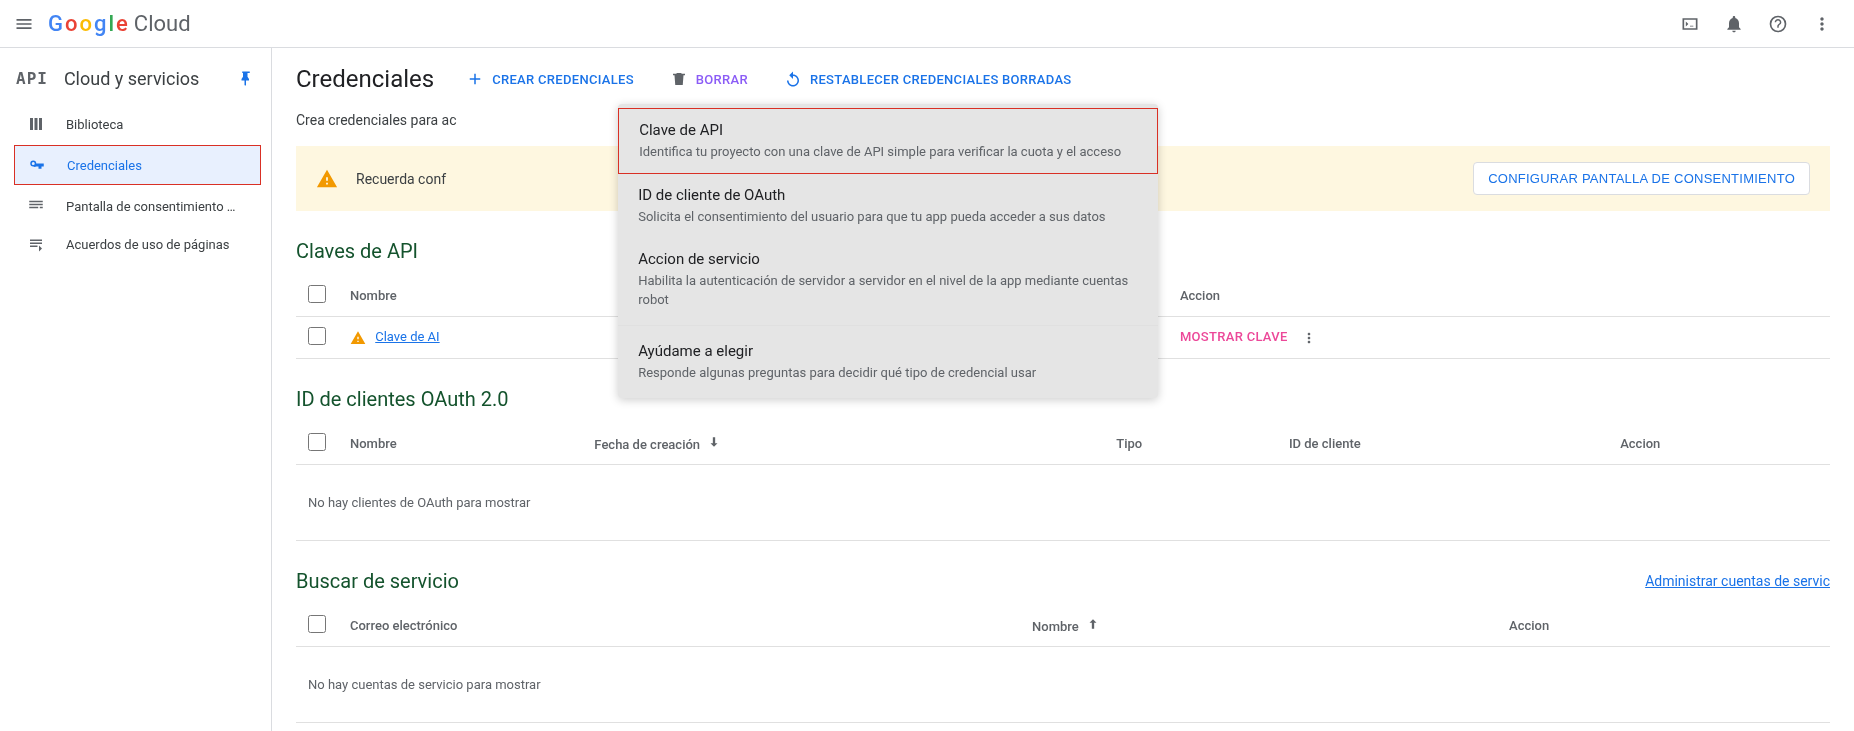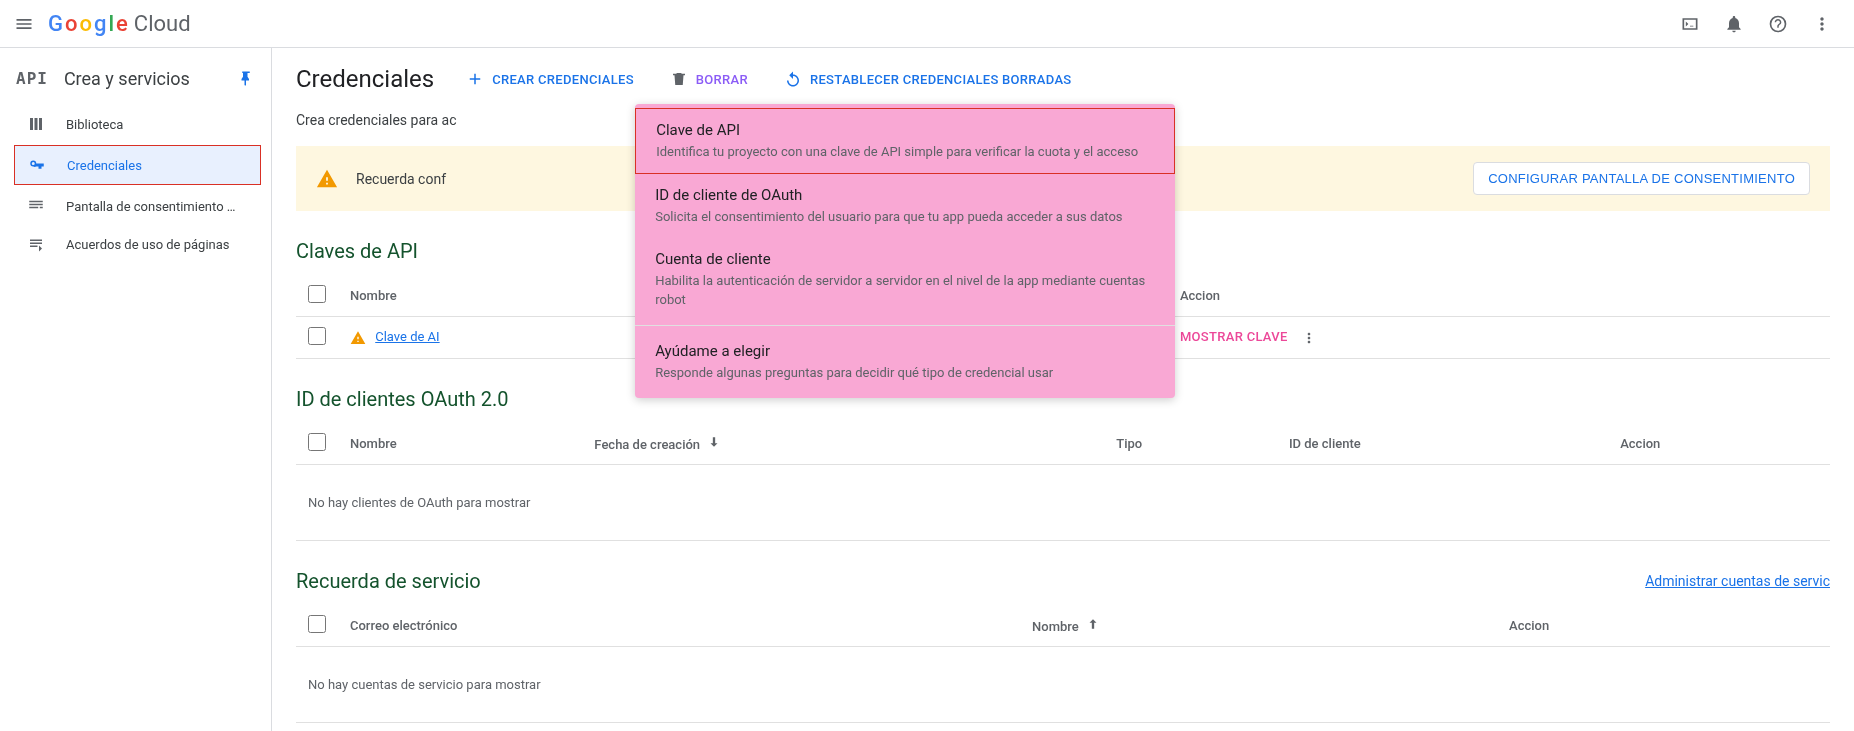--- a/index.html
+++ b/index.html
@@ -47,21 +47,21 @@
   .tbl td { color:#3c4043; }
   .tbl .chk { width:40px; }
   .tbl input[type=checkbox]{ width:18px; height:18px; }
   .link { color:#1a73e8; text-decoration:underline; cursor:pointer;}
   .show-key { color:#ec4899; font-weight:500; text-align:right; cursor:pointer; letter-spacing:.3px;}
   .empty-row td { color:#5f6368; padding:30px 12px; }
   .actions-col { text-align:right; }
   .svc-link { color:#1a73e8; text-decoration:underline; cursor:pointer; float:right; font-size:14px;}
   .section-row { display:flex; align-items:center; justify-content:space-between; margin-top:28px;}
   
-  .dropdown { position:absolute; top:40px; left:173px; width:540px; background:#f9a8d4; border-radius:4px; box-shadow:0 2px 10px rgba(0,0,0,.2); z-index:50; padding:4px 0;}
+  .dropdown { position:absolute; top:40px; left:156px; width:540px; background:#e5e5e5; border-radius:4px; box-shadow:0 2px 10px rgba(0,0,0,.2); z-index:50; padding:4px 0;}
   .dd-item { padding:12px 20px; cursor:pointer; }
   .dd-item.hl { border:1px solid #d93025; }
   .dd-title { font-size:15px; color:#202124; margin-bottom:4px;}
   .dd-desc { font-size:13px; color:#5f6368; line-height:1.4;}
   .dd-sep { height:1px; background:#e0e0e0; margin:4px 0;}
   
   .sort-arr { margin-left:4px; }
   
   svg { display:block; }
 </style>
@@ -104,21 +104,21 @@
           <path fill="#5f6368" d="M12 8c1.1 0 2-.9 2-2s-.9-2-2-2-2 .9-2 2 .9 2 2 2zm0 2c-1.1 0-2 .9-2 2s.9 2 2 2 2-.9 2-2-.9-2-2-2zm0 6c-1.1 0-2 .9-2 2s.9 2 2 2 2-.9 2-2-.9-2-2-2z"></path>
         </svg>
       </div>
   </div>
 </div>
 
 <div class="body">
   <div class="sidebar">
     <div class="sidebar-head">
       <span class="api-ico">API</span>
-      <span class="title">Crea y servicios</span>
+      <span class="title">Cloud y servicios</span>
       <span class="pin">
         <svg width="18" height="18" viewBox="0 0 24 24">
             <path fill="#1a73e8" d="M14 4v5l2 3v2h-4v6l-1 1-1-1v-6H6v-2l2-3V4H7V2h10v2h-3z"></path>
           </svg>
       </span>
     </div>
     <div class="nav-item">
       <span class="nico">
           <svg width="18" height="18" viewBox="0 0 24 24">
             <path fill="#5f6368" d="M4 4h4v16H4V4zm6 0h4v16h-4V4zm6 0h4v16h-4V4z"></path>
@@ -165,21 +165,21 @@
         <div class="dropdown">
           <div class="dd-item hl">
             <div class="dd-title">Clave de API</div>
             <div class="dd-desc">Identifica tu proyecto con una clave de API simple para verificar la cuota y el acceso</div>
           </div>
           <div class="dd-item">
             <div class="dd-title">ID de cliente de OAuth</div>
             <div class="dd-desc">Solicita el consentimiento del usuario para que tu app pueda acceder a sus datos</div>
           </div>
           <div class="dd-item">
-            <div class="dd-title">Cuenta de cliente</div>
+            <div class="dd-title">Accion de servicio</div>
             <div class="dd-desc">Habilita la autenticación de servidor a servidor en el nivel de la app mediante cuentas robot</div>
           </div>
           <div class="dd-sep"></div>
           <div class="dd-item">
             <div class="dd-title">Ayúdame a elegir</div>
             <div class="dd-desc">Responde algunas preguntas para decidir qué tipo de credencial usar</div>
           </div>
         </div>
       </div>
       <div class="act-btn act-muted">
@@ -262,21 +262,21 @@
         </tr>
       </thead>
       <tbody>
         <tr class="empty-row">
             <td colspan="6">No hay clientes de OAuth para mostrar</td>
           </tr>
       </tbody>
     </table>
 
     <div class="section-row">
-      <div class="section-title" style="margin:0;">Recuerda de servicio</div>
+      <div class="section-title" style="margin:0;">Buscar de servicio</div>
       <span class="svc-link">Administrar cuentas de servic</span>
     </div>
     <table class="tbl" style="margin-top:12px;">
       <thead>
         <tr>
           <th class="chk"><input type="checkbox" style=""></th>
           <th>Correo electrónico</th>
           <th>
             <span>Nombre</span>
             <span class="sort-arr">

